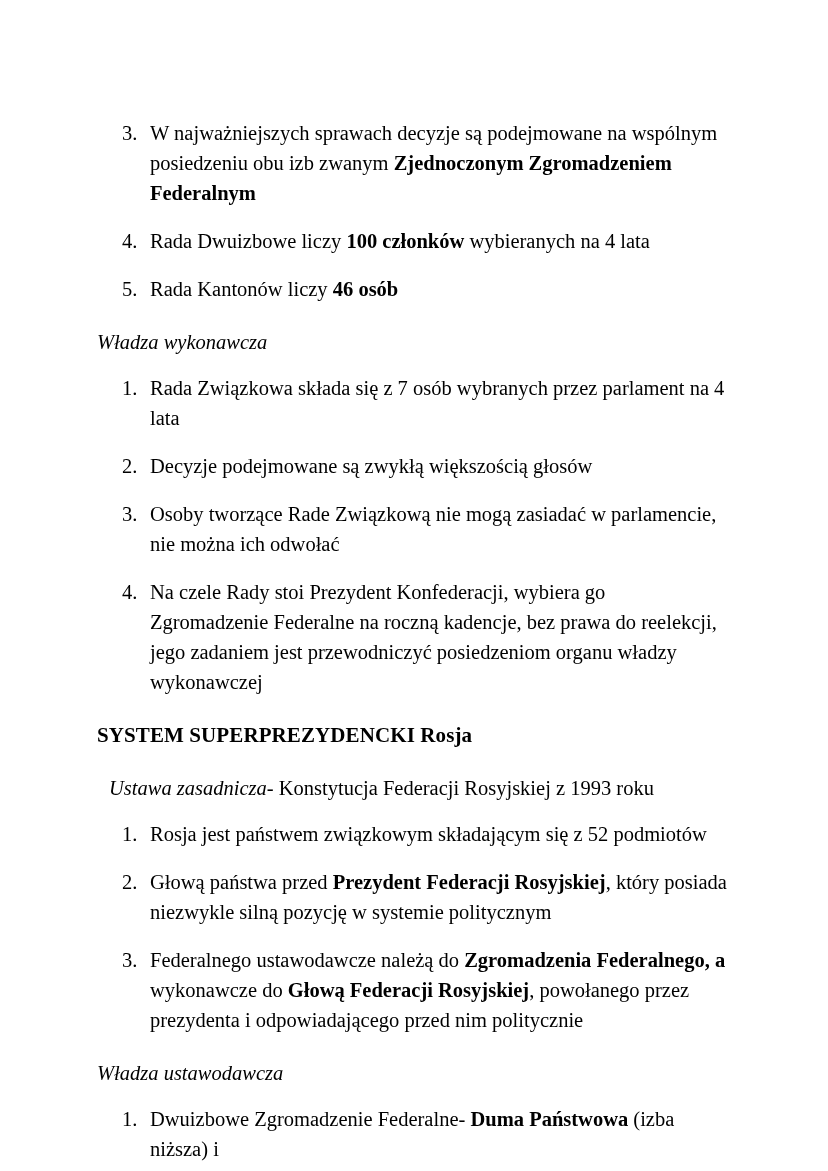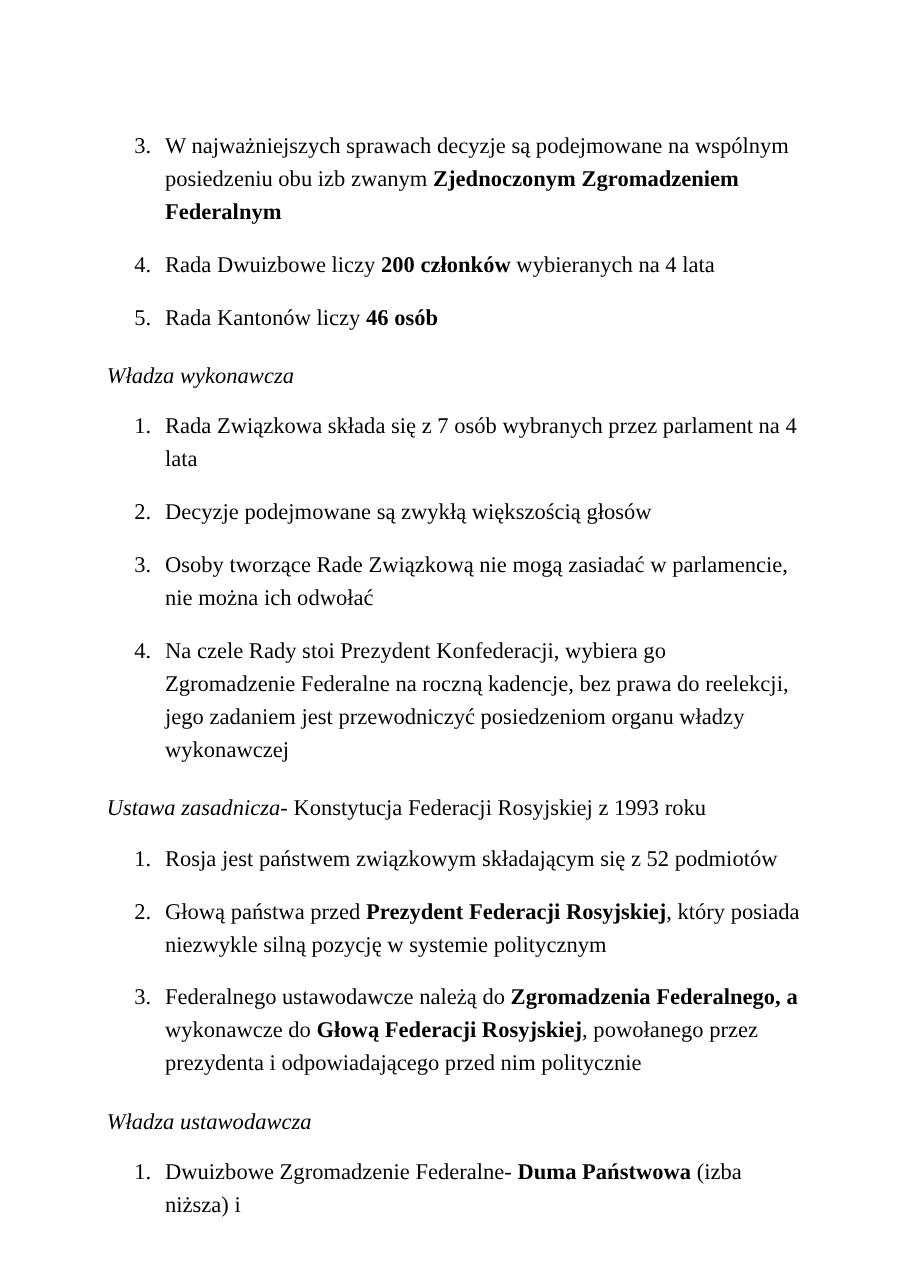--- a/index.html
+++ b/index.html
@@ -39,21 +39,21 @@
     line-height: 29px;
     margin: 24px 0 0 0;
     letter-spacing: 0.1px;
   }
   .section-heading .cap-part { }
   .section-heading .name-part { }
 
   .sub-line {
     font-size: 20.5px;
     line-height: 29px;
-    margin: 24px 0 0 0;
+    margin: 24px 0 0 12px;
   }
 
   .subheading {
     font-style: italic;
     font-size: 20.5px;
     line-height: 29px;
     margin: 24px 0 0 0;
   }
 
   
@@ -97,21 +97,21 @@
 
 <div class="page">
   <div class="content" id="doc-content">
       <ol class="num-list doc-block first-list">
         <li>
           <span class="marker">3.</span>
           <span class="li-text"><span>W najważniejszych sprawach decyzje są podejmowane na wspólnym posiedzeniu obu izb zwanym </span><b>Zjednoczonym Zgromadzeniem Federalnym</b></span>
         </li>
         <li>
           <span class="marker">4.</span>
-          <span class="li-text"><span>Rada Dwuizbowe liczy </span><b>200 członków</b><span> wybieranych na 4 lata</span></span>
+          <span class="li-text"><span>Rada Dwuizbowe liczy </span><b>100 członków</b><span> wybieranych na 4 lata</span></span>
         </li>
         <li>
           <span class="marker">5.</span>
           <span class="li-text"><span>Rada Kantonów liczy </span><b>46 osób</b></span>
         </li>
       </ol>
       <p class="subheading doc-block">Władza wykonawcza</p>
       <ol class="num-list doc-block">
         <li>
           <span class="marker">1.</span>
@@ -123,20 +123,21 @@
         </li>
         <li>
           <span class="marker">3.</span>
           <span class="li-text"><span>Osoby tworzące Rade Związkową nie mogą zasiadać w parlamencie, nie można ich odwołać</span></span>
         </li>
         <li>
           <span class="marker">4.</span>
           <span class="li-text"><span>Na czele Rady stoi Prezydent Konfederacji, wybiera go Zgromadzenie Federalne na roczną kadencje, bez prawa do reelekcji, jego zadaniem jest przewodniczyć posiedzeniom organu władzy wykonawczej</span></span>
         </li>
       </ol>
+      <p class="section-heading doc-block"><span class="cap-part">SYSTEM SUPERPREZYDENCKI</span><span class="name-part"> Rosja</span></p>
       <p class="sub-line doc-block"><i>Ustawa zasadnicza</i><span>- Konstytucja Federacji Rosyjskiej z 1993 roku</span></p>
       <ol class="num-list doc-block">
         <li>
           <span class="marker">1.</span>
           <span class="li-text"><span>Rosja jest państwem związkowym składającym się z 52 podmiotów</span></span>
         </li>
         <li>
           <span class="marker">2.</span>
           <span class="li-text"><span>Głową państwa przed </span><b>Prezydent Federacji Rosyjskiej</b><span>, który posiada niezwykle silną pozycję w systemie politycznym</span></span>
         </li>

